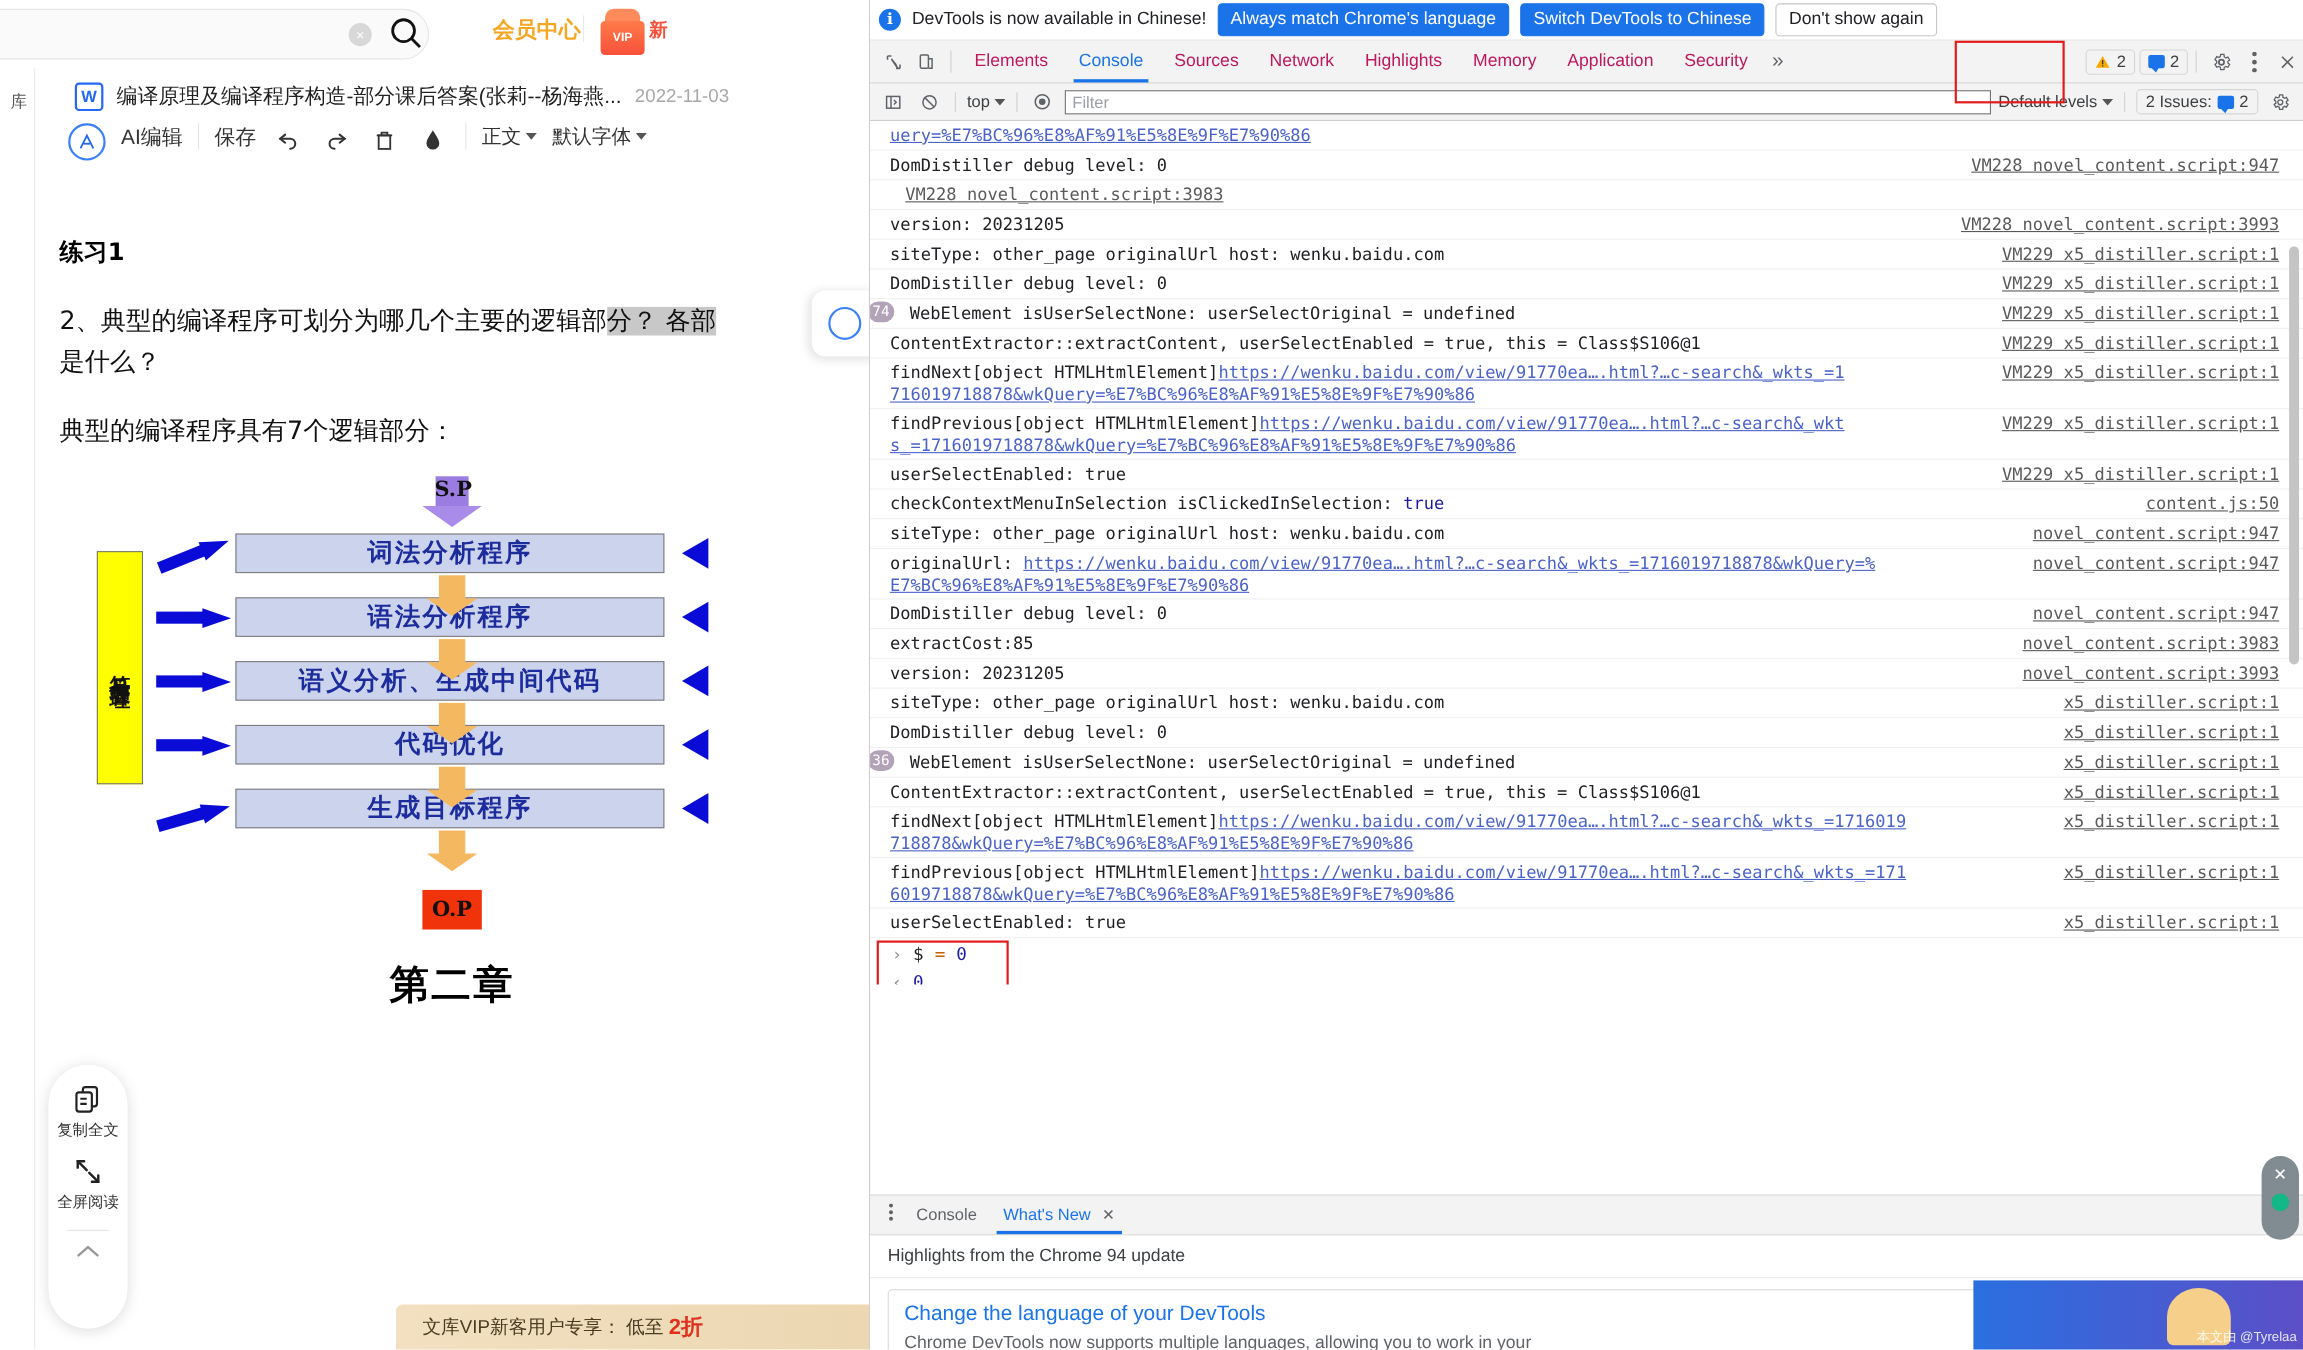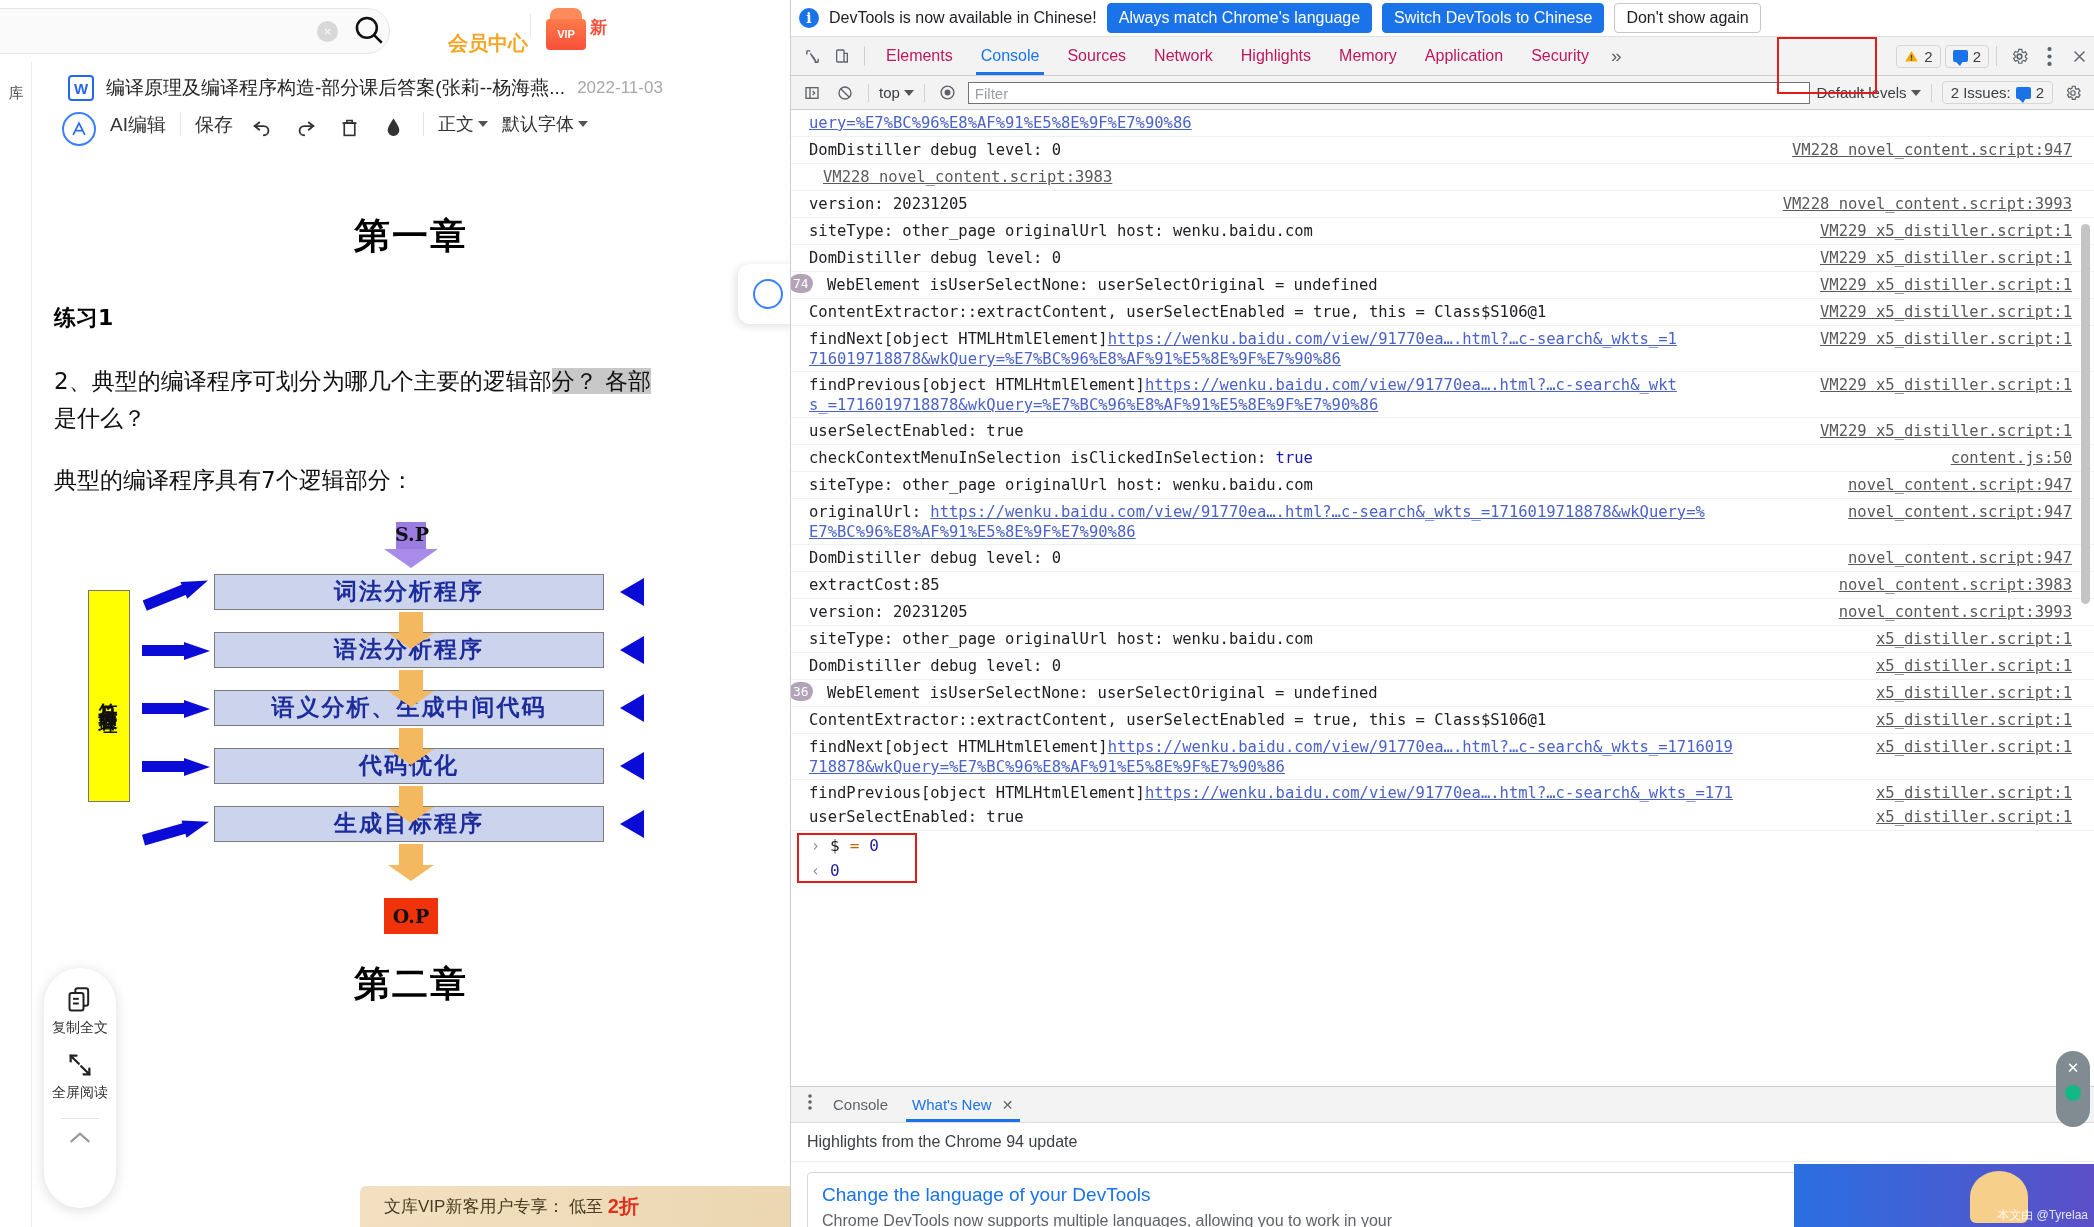--- a/index.html
+++ b/index.html
@@ -23,21 +23,21 @@
     position: absolute; left: -40px; top: 8px; width: 430px; height: 46px;
     border: 1px solid #e6e6e6; border-radius: 23px; background: #fafafa;
   }
   .search-clear {
     position: absolute; left: 317px; top: 21px; width: 21px; height: 21px;
     border-radius: 50%; background: #d8d8d8; color: #fff;
     font-size: 13px; line-height: 21px; text-align: center;
   }
   .search-icon { position: absolute; left: 352px; top: 13px; }
   .vip-center {
-    position: absolute; left: 448px; top: 30px;
+    position: absolute; left: 448px; top: 14px;
     color: #f5a623; font-size: 20px; font-weight: bold;
   }
   .vip-divider {
     position: absolute; left: 530px; top: 14px; width: 1px; height: 24px;
     background: #e8e8e8;
   }
   .vip-gift {
     position: absolute; left: 546px; top: 8px; width: 40px; height: 42px;
   }
   .gift-body {
@@ -516,21 +516,20 @@
         <span>默认字体</span>
         <span class="caret-down"></span>
       </div>
     </div>
 
     <div id="doc-body">
       <div class="ai-bubble">
         <div class="ai-bubble-ring"></div>
       </div>
 
-      <div class="chapter-title">第一章</div>
       <div class="exercise-label">练习1</div>
       <div class="q-para">
         <span>2、典型的编译程序可划分为哪几个主要的逻辑部</span><span class="sel-hl">分？ 各部</span><br>
         <span>是什么？</span>
       </div>
       <div class="a-para">典型的编译程序具有7个逻辑部分：</div>
 
       <div id="flow">
         <div class="sp-arrow">
           <div class="sp-stem"></div>
@@ -845,20 +844,23 @@
           <div class="log-row continued">
             <span class="log-main">findNext[object HTMLHtmlElement]<span class="log-link">https://wenku.baidu.com/view/91770ea….html?…c-search&amp;_wkts_=1716019</span></span>
             <span class="log-src">x5_distiller.script:1</span>
           </div>
           <div class="log-cont-row">
             <span class="log-link">718878&amp;wkQuery=%E7%BC%96%E8%AF%91%E5%8E%9F%E7%90%86</span>
           </div>
           <div class="log-row continued">
             <span class="log-main">findPrevious[object HTMLHtmlElement]<span class="log-link">https://wenku.baidu.com/view/91770ea….html?…c-search&amp;_wkts_=171</span></span>
             <span class="log-src">x5_distiller.script:1</span>
+          </div>
+          <div class="log-cont-row">
+            <span class="log-link">6019718878&amp;wkQuery=%E7%BC%96%E8%AF%91%E5%8E%9F%E7%90%86</span>
           </div>
           <div class="log-row">
             <span class="log-main">userSelectEnabled: true</span>
             <span class="log-src">x5_distiller.script:1</span>
           </div>
         </div>
 
       <div class="prompt-wrap">
         <div class="prompt-redbox"></div>
         <div class="prompt-row">

